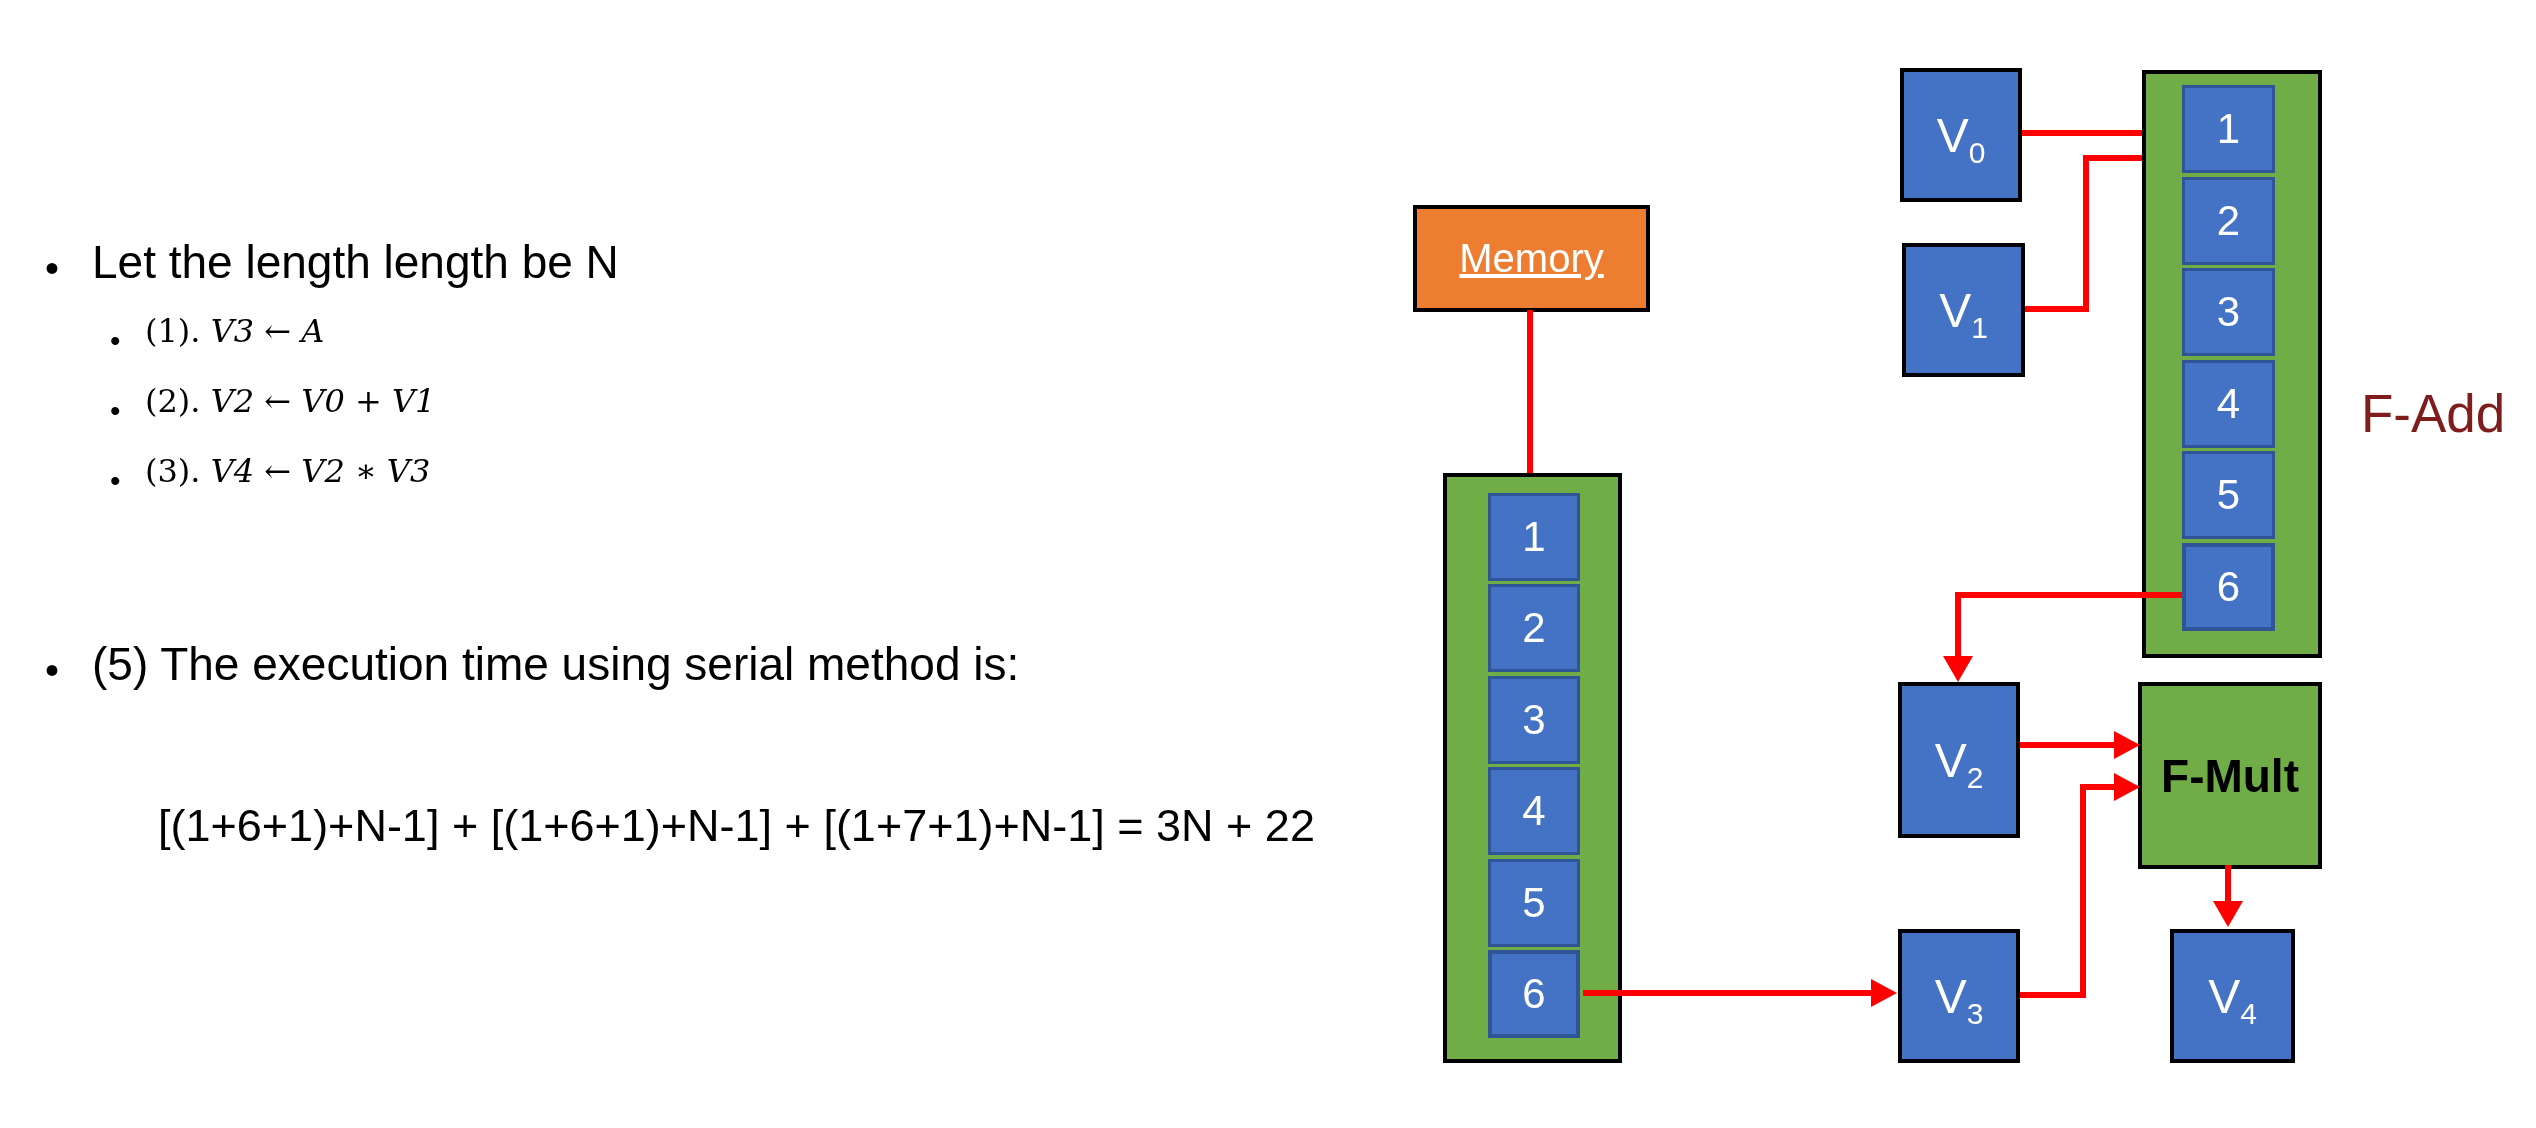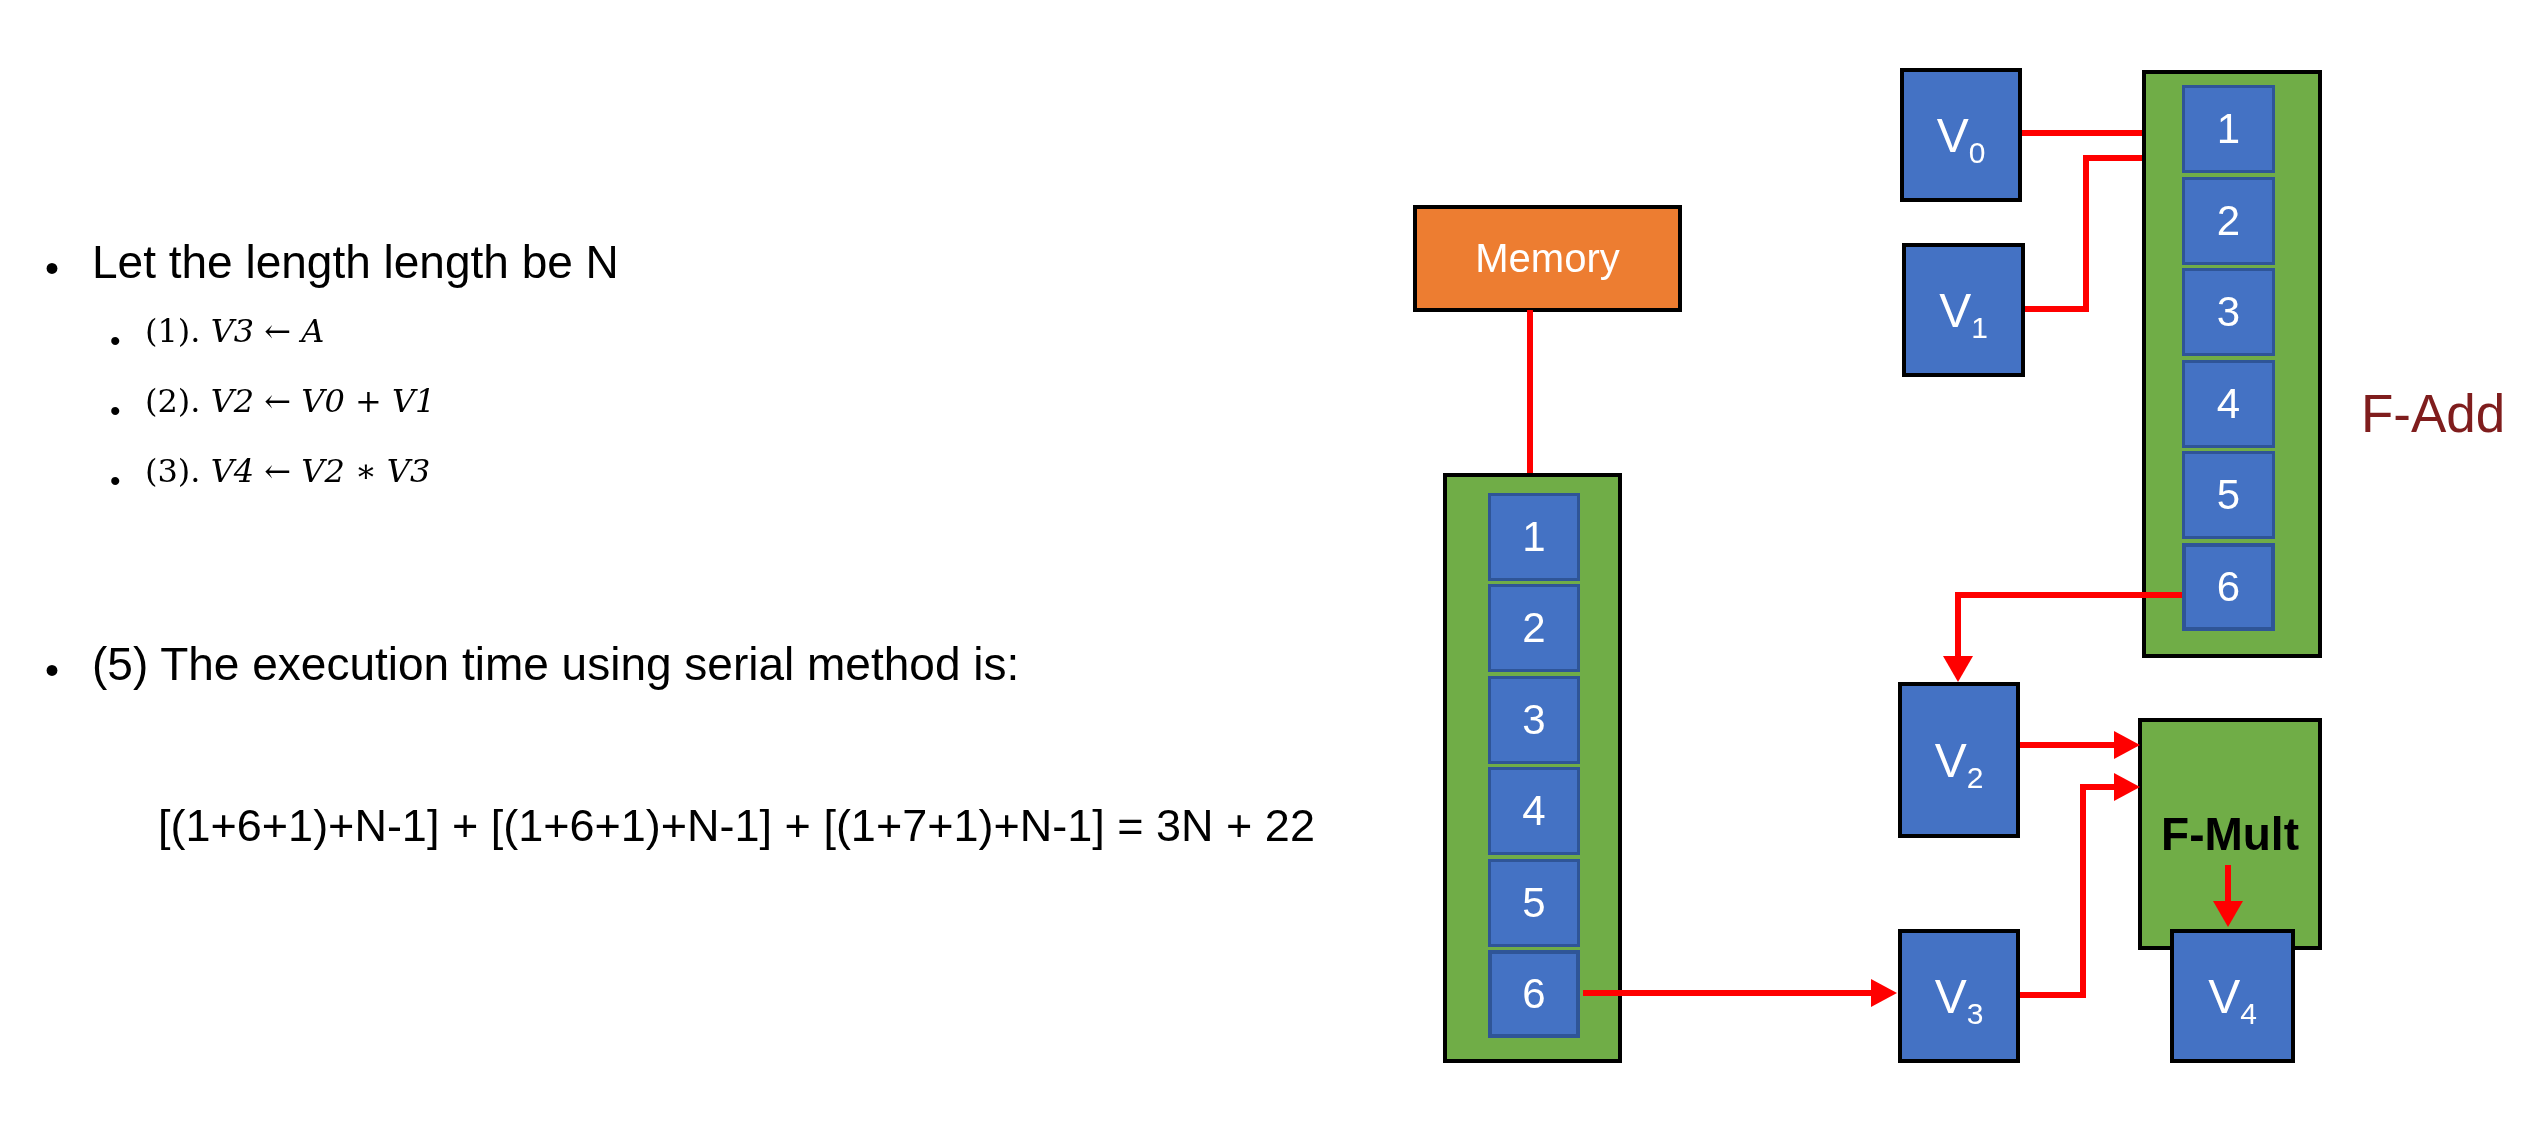--- a/index.html
+++ b/index.html
@@ -56,21 +56,21 @@
   <span class="abs sub-bullet-text" style="left:145px;top:384px;"><span class="sub-prefix">(2).</span> <span class="sub-expr">V2 ← V0 + V1</span></span>
 
   <span class="abs sub-bullet-dot" style="left:110px;top:466px;">•</span>
   <span class="abs sub-bullet-text" style="left:145px;top:454px;"><span class="sub-prefix">(3).</span> <span class="sub-expr">V4 ← V2 ∗ V3</span></span>
 
   <span class="abs main-bullet-dot" style="left:45px;top:650px;">•</span>
   <span class="abs main-bullet-text" style="left:92px;top:638px;">(5) The execution time using serial method is:</span>
 
   <span class="abs formula" style="left:158px;top:800px;">[(1+6+1)+N-1] + [(1+6+1)+N-1] + [(1+7+1)+N-1] =  3N + 22</span>
 
-  <div class="box memory-box" style="left:1413px;top:205px;width:269px;height:107px;">
+  <div class="box memory-box" style="left:1413px;top:205px;width:237px;height:107px;text-decoration:underline;">
     <span>Memory</span>
   </div>
 
   <div class="rline" style="left:1527px;top:310px;width:6px;height:184px;"></div>
 
   <div class="box pipeline" style="left:1443px;top:473px;width:179px;height:590px;">
     <div class="cell" style="top:16px;">1</div>
     <div class="cell" style="top:107px;">2</div>
     <div class="cell" style="top:199px;">3</div>
     <div class="cell" style="top:290px;">4</div>
@@ -108,21 +108,21 @@
   <span class="side-label" style="left:2345px;top:383px;">F-Add</span>
 
   <div class="rline" style="left:1955px;top:592px;width:227px;height:6px;"></div>
   <div class="rline" style="left:1955px;top:592px;width:6px;height:64px;"></div>
   <div class="ah-down" style="left:1943px;top:656px;"></div>
 
   <div class="box reg" style="left:1898px;top:682px;width:122px;height:156px;">
     <span><span>V</span><sub>2</sub></span>
   </div>
 
-  <div class="box fmult-box" style="left:2138px;top:682px;width:184px;height:232px;margin-top:36px;">
+  <div class="box fmult-box" style="left:2138px;top:682px;width:184px;height:187px;">
     <span>F-Mult</span>
   </div>
 
   <div class="rline" style="left:2020px;top:742px;width:94px;height:6px;"></div>
   <div class="ah-right" style="left:2114px;top:731px;"></div>
 
   <div class="rline" style="left:2020px;top:992px;width:66px;height:6px;"></div>
   <div class="rline" style="left:2080px;top:784px;width:6px;height:214px;"></div>
   <div class="rline" style="left:2086px;top:784px;width:28px;height:6px;"></div>
   <div class="ah-right" style="left:2114px;top:773px;"></div>

